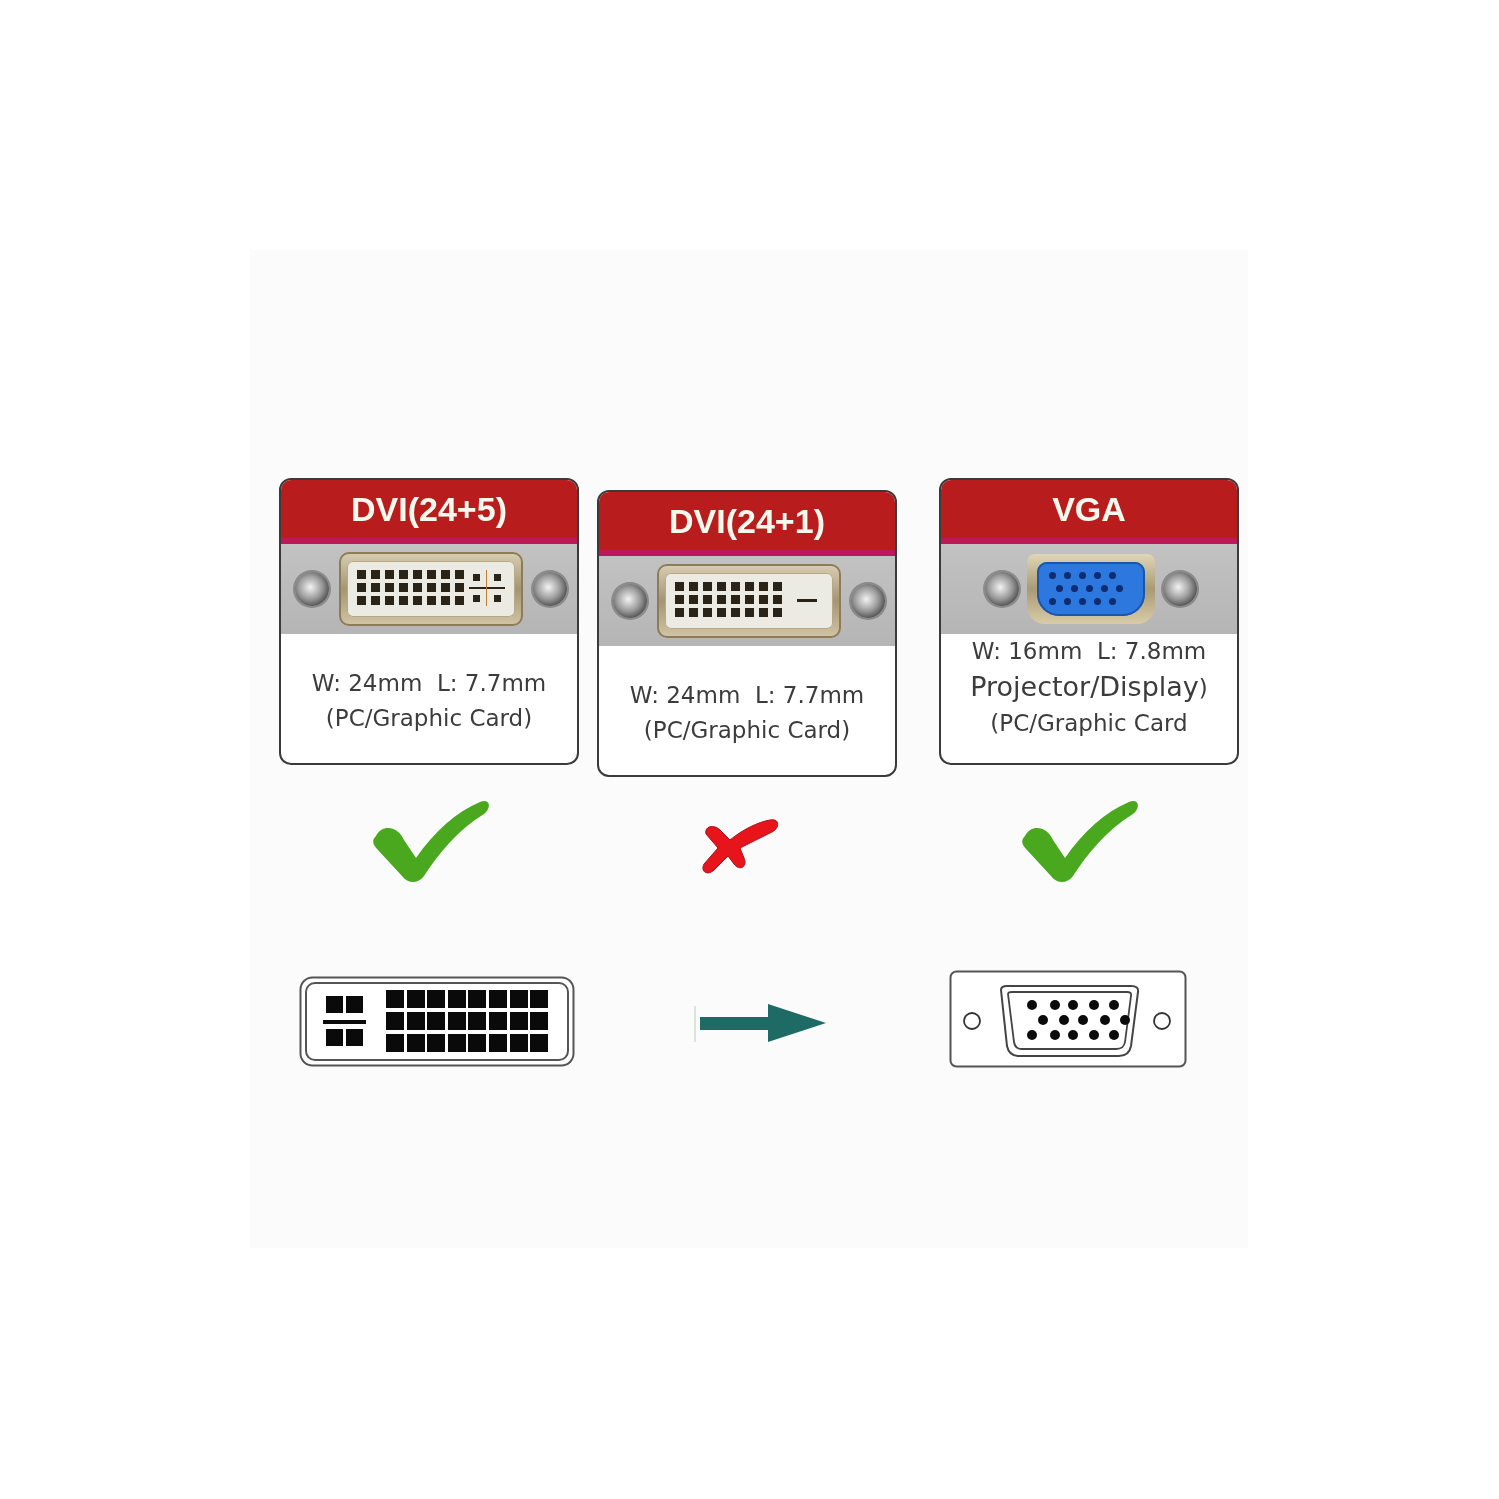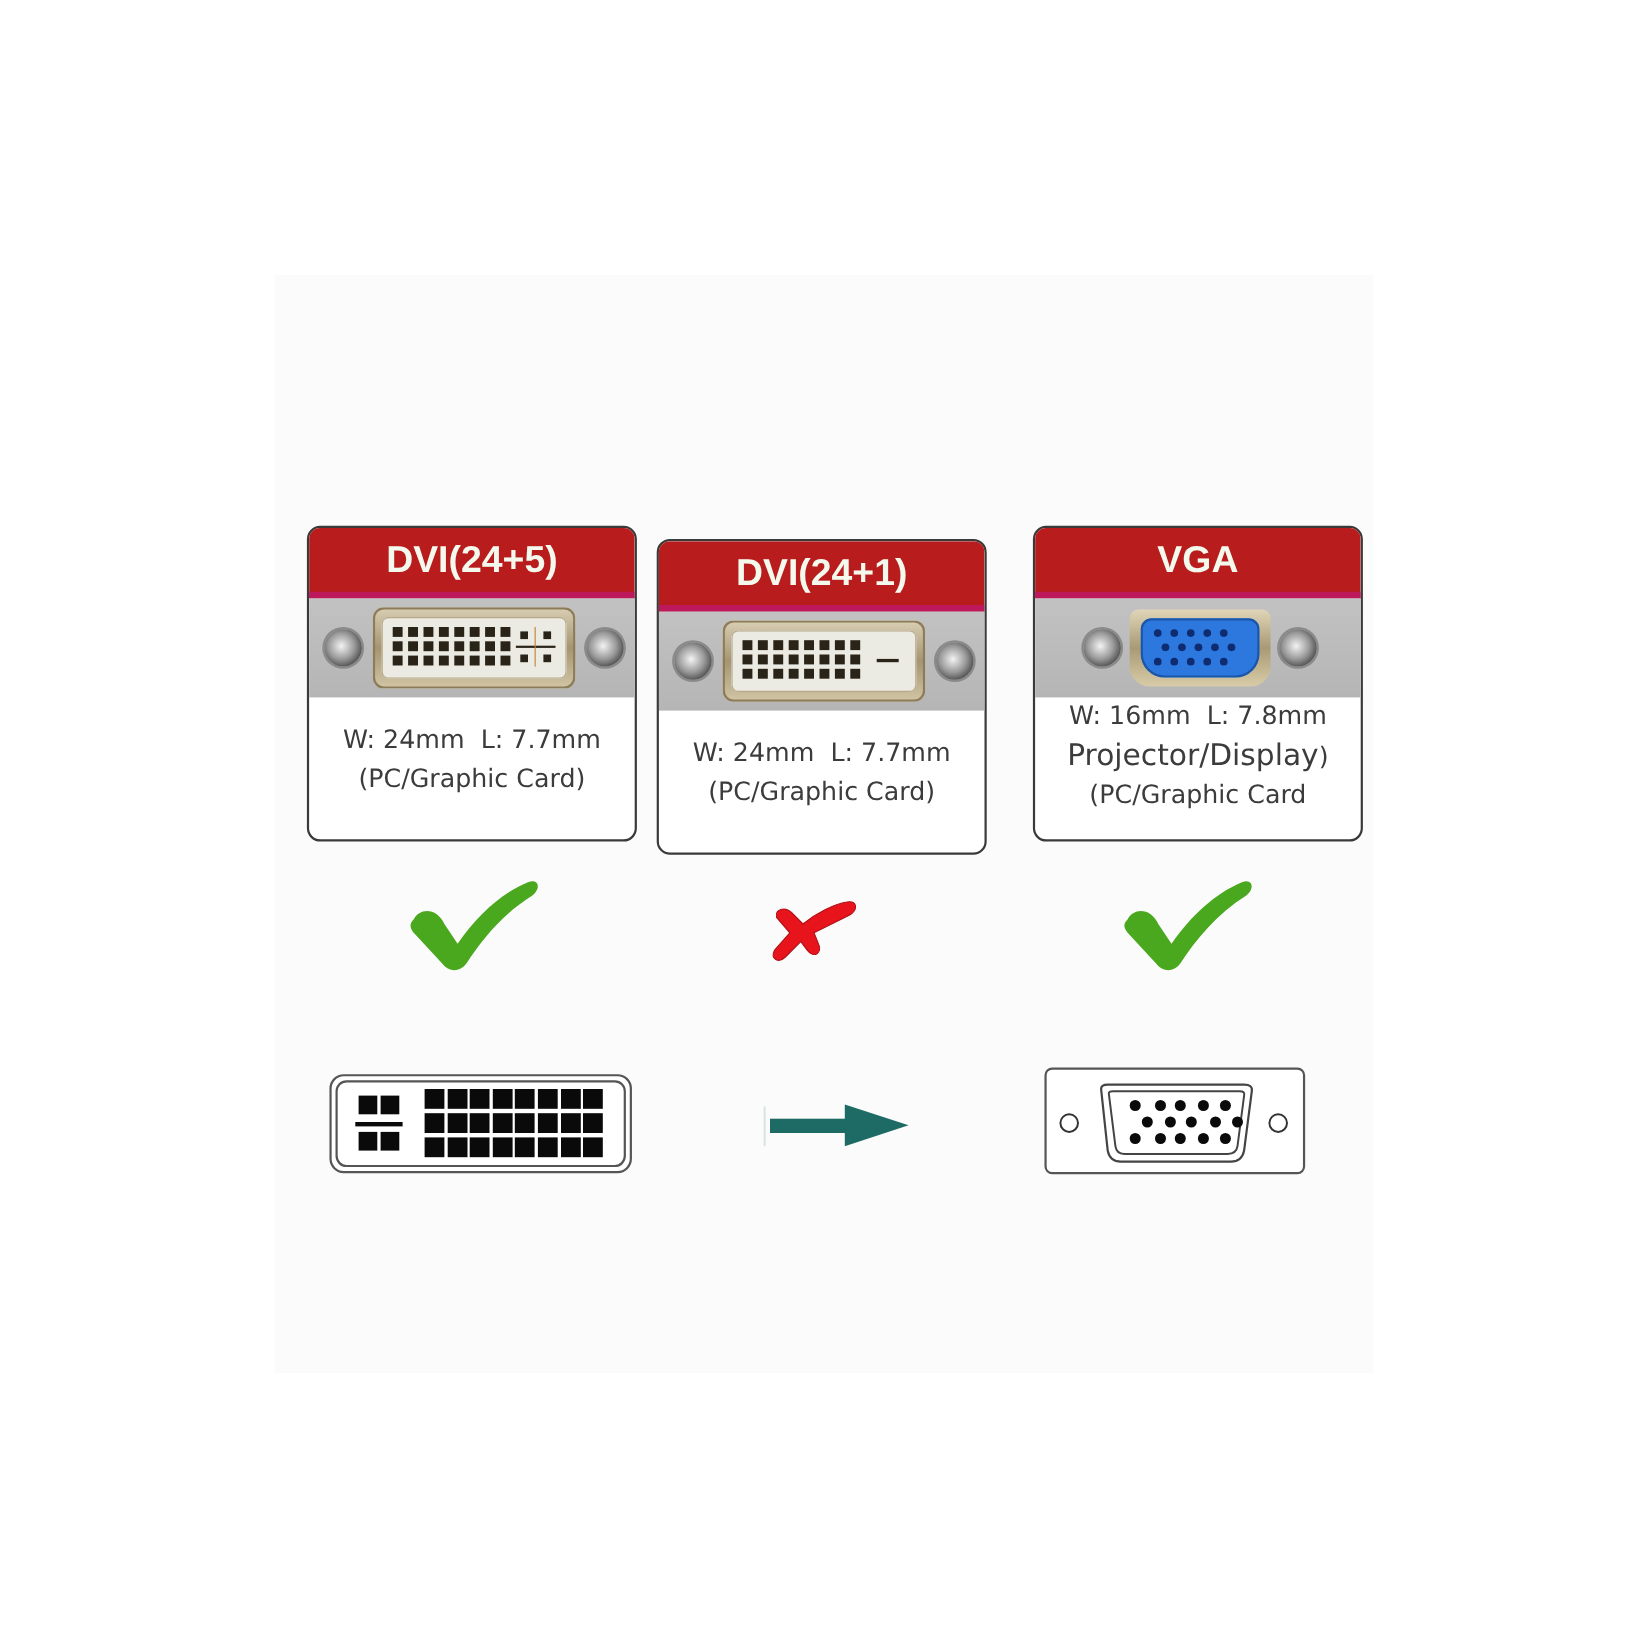--- a/index.html
+++ b/index.html
@@ -21,21 +21,21 @@
       font-family:Liberation Sans, sans-serif; font-weight:bold; font-size:34px;
       display:flex; align-items:center; justify-content:center; letter-spacing:0px;
       border-bottom:6px solid #be185d;
     }
     .card-port {
       height:90px; background:#b9b9b9; position:relative;
       background: linear-gradient(#c2c2c2, #b5b5b5);
     }
     .card-body {
       color:#3c3c3c; font-family:"DejaVu Sans", sans-serif; font-size:23px; text-align:center;
-      line-height:35px; padding-top:22px;
+      line-height:35px; padding-top:32px;
     }
     .card-body.three { padding-top:0;text-align:center; }
     .card-body .big { font-size:27px; }
     .screw {
       position:absolute; top:28px; width:34px; height:34px; border-radius:50%;
       background: radial-gradient(circle at 45% 45%, #f3f3f3 0%, #9a9a9a 45%, #5a5a5a 70%, #b8b8b8 100%);
       box-shadow: 0 0 0 2px #8a8a8a;
     }
     .shell {
       position:absolute; top:8px; height:74px; border-radius:10px;

